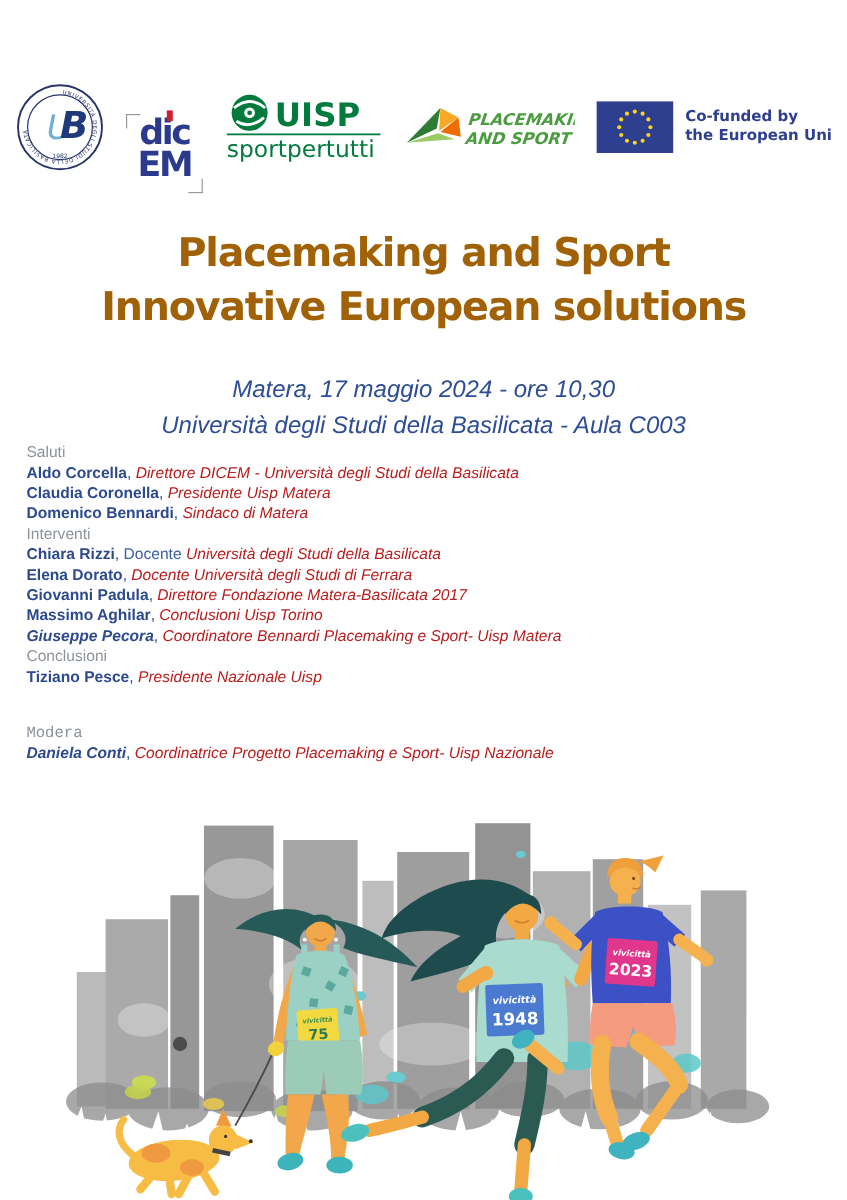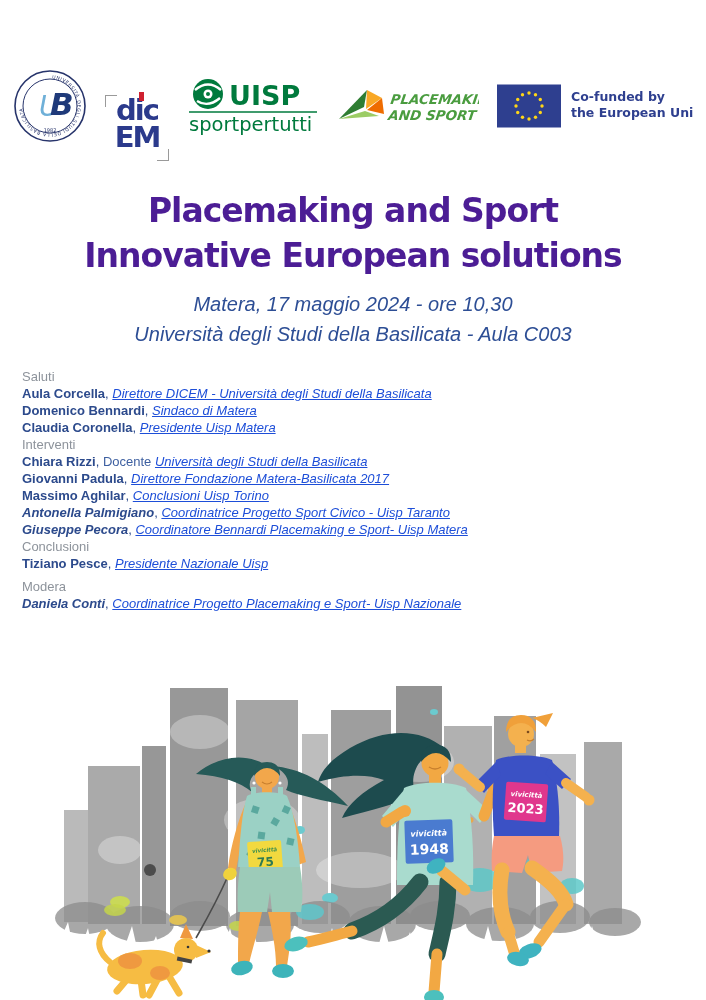--- a/index.html
+++ b/index.html
@@ -12,35 +12,35 @@
   .dicem{position:relative;width:64px;height:74px;color:#2b3a8c;
          font-family:"DejaVu Sans",sans-serif;font-weight:bold;text-align:center;margin-top:40px;}
   .dicem .l1{font-size:29px;line-height:27px;letter-spacing:-2px;margin-top:8px;}
   .dicem .l2{font-size:29px;line-height:27px;letter-spacing:-2px;}
   .dicem .dot{position:absolute;top:3px;left:34px;width:5px;height:9px;background:#cf2030;}
   .dicem .br{position:absolute;width:11px;height:11px;}
   .dicem .br.tl{top:6px;left:0;border-left:1.5px solid #9a9a9a;border-top:1.5px solid #9a9a9a;}
   .dicem .br.brc{bottom:2px;right:0;border-right:1.5px solid #9a9a9a;border-bottom:1.5px solid #9a9a9a;}
   
   .title{position:absolute;top:188px;left:0;width:706px;text-align:center;
-         color:#4c1d95;font-family:"DejaVu Sans",sans-serif;font-weight:800;
+         color:#a16207;font-family:"DejaVu Sans",sans-serif;font-weight:800;
          font-size:33px;line-height:45px;letter-spacing:-1px;}
-  .subtitle{position:absolute;top:289px;left:0;width:706px;text-align:center;
+  .subtitle{position:absolute;top:310px;left:0;width:706px;text-align:center;
             color:#2d4e95;font-style:italic;font-weight:500;
             font-size:20px;line-height:30px;}
   
   .speakers{position:absolute;top:368px;left:22px;width:660px;
             font-size:13px;line-height:17px;color:#2c4a8c;}
   .sec-label{color:#8d939b;}
-  .sec-label.gap{margin-top:6px;}
+  .sec-label.gap{margin-top:30px;font-family:Liberation Mono, monospace;}
   .p-name{font-weight:bold;color:#2c4a8c;}
   .p-name.it{font-style:italic;}
   .p-sep{color:#2c4a8c;}
   .p-plain{color:#3d5fa0;margin-top:16px;}
-  .p-role{font-style:italic;color:#1d4ed8;text-decoration:underline;}
+  .p-role{font-style:italic;color:#b91c1c;}
   
   .illustration{position:absolute;left:0;bottom:0;width:706px;height:330px;}
   svg text{font-family:"DejaVu Sans",sans-serif;}
 </style>
 </head>
 <body>
 
 <div class="page">
 
   <div class="logos">
@@ -121,28 +121,28 @@
     <div>Innovative European solutions</div>
   </div>
 
   <div class="subtitle">
     <div>Matera, 17 maggio 2024 - ore 10,30</div>
     <div>Università degli Studi della Basilicata - Aula C003</div>
   </div>
 
   <div class="speakers">
       <div class="sec-label">Saluti</div>
-      <div class="person-row"><span class="p-name">Aula Corcella</span><span class="p-sep">, </span><span class="p-role">Direttore DICEM - Università degli Studi della Basilicata</span></div>
+      <div class="person-row"><span class="p-name">Aldo Corcella</span><span class="p-sep">, </span><span class="p-role">Direttore DICEM - Università degli Studi della Basilicata</span></div>
+      <div class="person-row"><span class="p-name">Claudia Coronella</span><span class="p-sep">, </span><span class="p-role">Presidente Uisp Matera</span></div>
       <div class="person-row"><span class="p-name">Domenico Bennardi</span><span class="p-sep">, </span><span class="p-role">Sindaco di Matera</span></div>
-      <div class="person-row"><span class="p-name">Claudia Coronella</span><span class="p-sep">, </span><span class="p-role">Presidente Uisp Matera</span></div>
       <div class="sec-label">Interventi</div>
       <div class="person-row"><span class="p-name">Chiara Rizzi</span><span class="p-sep">, </span><span class="p-plain">Docente </span><span class="p-role">Università degli Studi della Basilicata</span></div>
+      <div class="person-row"><span class="p-name">Elena Dorato</span><span class="p-sep">, </span><span class="p-role">Docente Università degli Studi di Ferrara</span></div>
       <div class="person-row"><span class="p-name">Giovanni Padula</span><span class="p-sep">, </span><span class="p-role">Direttore Fondazione Matera-Basilicata 2017</span></div>
       <div class="person-row"><span class="p-name">Massimo Aghilar</span><span class="p-sep">, </span><span class="p-role">Conclusioni Uisp Torino</span></div>
-      <div class="person-row"><span class="p-name it">Antonella Palmigiano</span><span class="p-sep">, </span><span class="p-role">Coordinatrice Progetto Sport Civico - Uisp Taranto</span></div>
       <div class="person-row"><span class="p-name it">Giuseppe Pecora</span><span class="p-sep">, </span><span class="p-role">Coordinatore Bennardi Placemaking e Sport- Uisp Matera</span></div>
       <div class="sec-label">Conclusioni</div>
       <div class="person-row"><span class="p-name">Tiziano Pesce</span><span class="p-sep">, </span><span class="p-role">Presidente Nazionale Uisp</span></div>
       <div class="sec-label gap">Modera</div>
       <div class="person-row"><span class="p-name it">Daniela Conti</span><span class="p-sep">, </span><span class="p-role">Coordinatrice Progetto Placemaking e Sport- Uisp Nazionale</span></div>
     </div>
 
   <svg class="illustration" viewBox="0 0 706 330">
 
     <g opacity="0.92">

